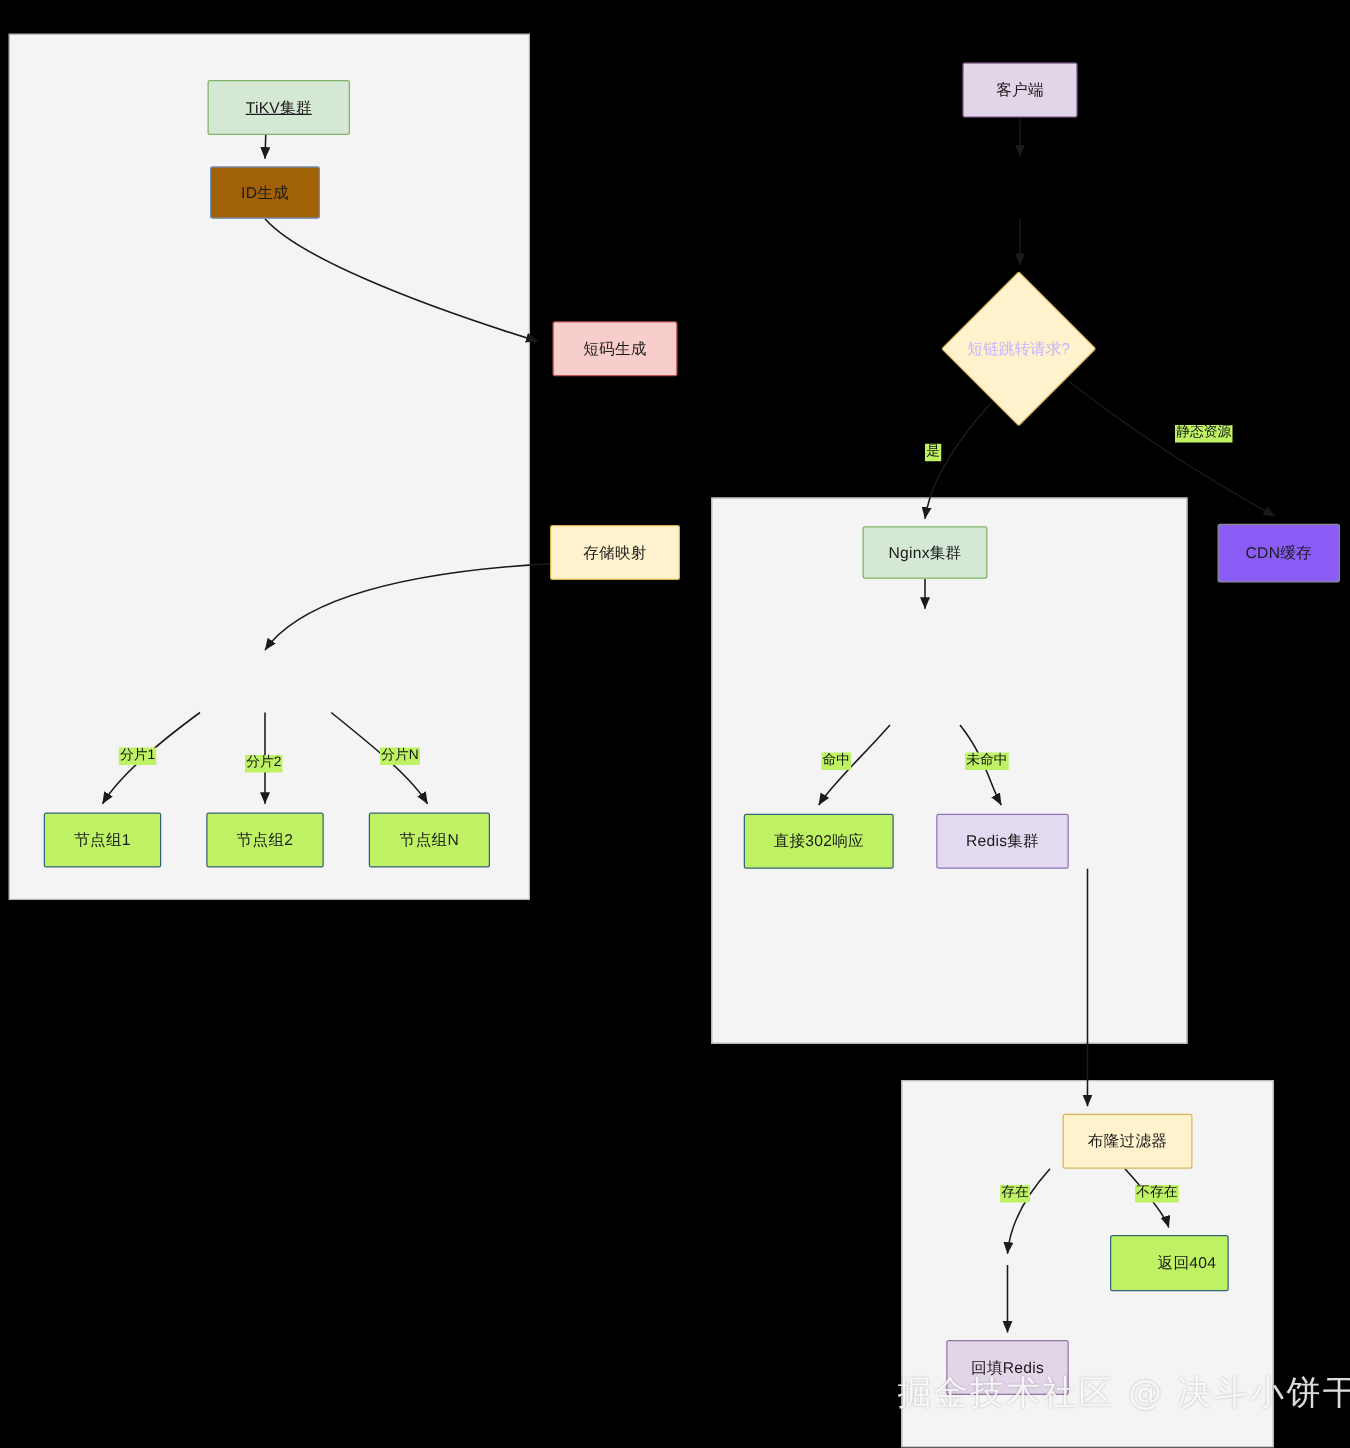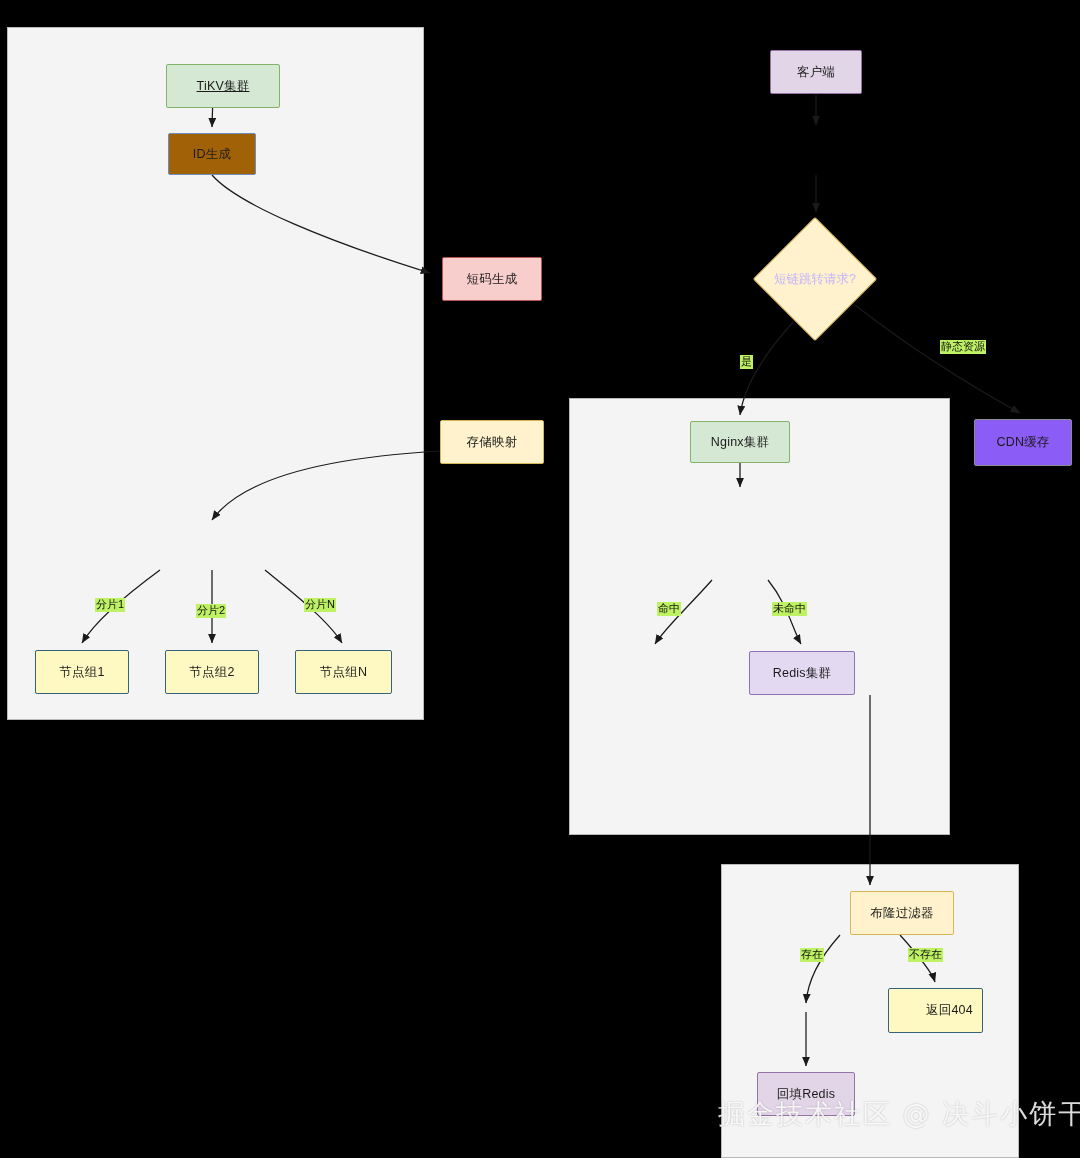--- a/index.html
+++ b/index.html
@@ -49,21 +49,21 @@
   }
   
   .n-green   { background: #d5e8d4; border: 1.2px solid #82b366; }
   .n-blue    { background: #a16207; border: 1.2px solid #6c8ebf; }
   .n-purple  { background: #e1d5e7; border: 1.2px solid #9673a6; }
   .n-purple2 { background: #e3daf2; border: 1.2px solid #8d73b8; }
   .n-pink    { background: #f8cecc; border: 1.2px solid #b85450; }
   .n-pinkg   { background: #8b5cf6; border: 1.5px solid #8c8c8c; }
   .n-orange  { background: #ffe6cc; border: 1.2px solid #d79b00; }
   .n-yellow  { background: #fff2cc; border: 1.2px solid #d6b656; }
-  .n-steel   { background: #fef9c3; border: 1.2px solid #36637c; }
+  .n-steel   { background: #bef264; border: 1.2px solid #36637c; }
   .shadowed  { box-shadow: 3px 3px 0 0 rgba(0,0,0,0.5); }
 
   .diamond-wrap {
     position: absolute;
     display: flex;
     align-items: center;
     justify-content: center;
   }
   .diamond-shape {
     position: absolute;
@@ -153,20 +153,21 @@
 
   <div class="node n-steel" style="left:295px; top:650px; width:97px; height:44px;">节点组N</div>
 
   <div class="node n-purple shadowed" style="left:770px; top:50px; width:92px; height:44px;">客户端</div>
 
 
   <div class="node n-pinkg shadowed" style="left:974px; top:419px; width:98px; height:47px;">CDN缓存</div>
 
   <div class="node n-green" style="left:690px; top:421px; width:100px; height:42px;">Nginx集群</div>
 
+  <div class="node n-steel" style="left:595px; top:651px; width:120px; height:44px;">直接302响应</div>
 
   <div class="node n-purple2" style="left:749px; top:651px; width:106px; height:44px;">Redis集群</div>
 
   <div class="node n-yellow" style="left:818px; top:891px; width:104px; height:44px;margin-left:32px;">布隆过滤器</div>
 
   <div class="node n-steel" style="left:888px; top:988px; width:95px; height:45px;padding-left:28px;">返回404</div>
 
   <div class="node n-purple" style="left:757px; top:1072px; width:98px; height:44px;">回填Redis</div>
 
   <div class="diamond-wrap" style="left:753px; top:217px; width:124px; height:124px;">

